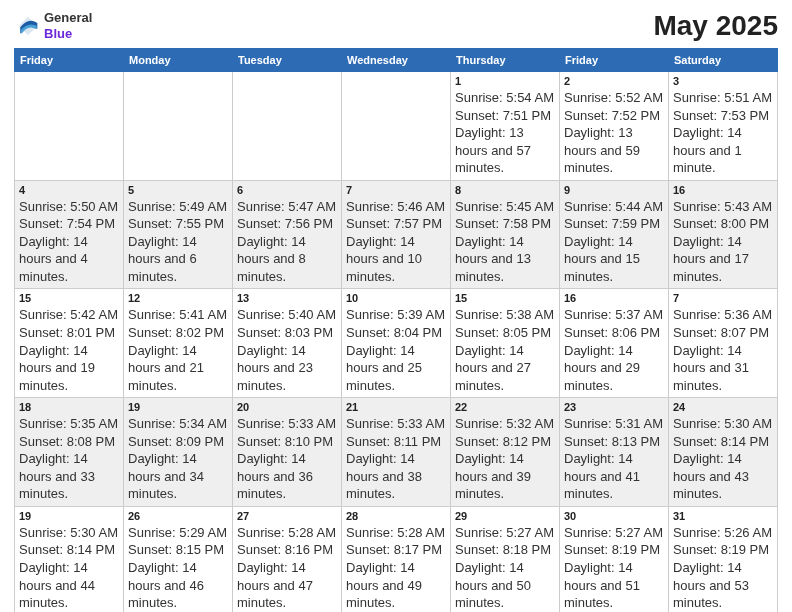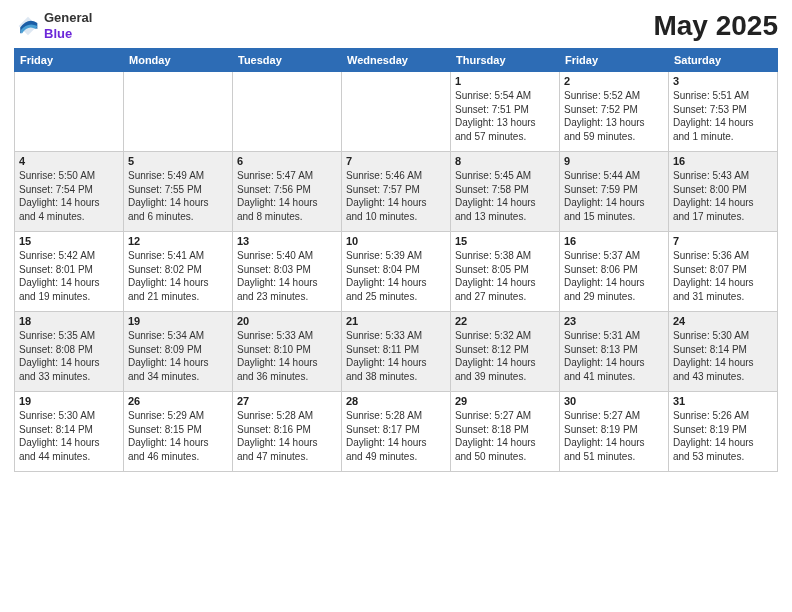--- a/index.html
+++ b/index.html
@@ -87,21 +87,21 @@
     }
     .day-number {
       font-weight: bold;
       font-size: 11px;
       color: #222;
       display: block;
       margin-bottom: 2px;
     }
     .day-info {
       color: #333;
-      font-size: 10px;
+      font-size: 13px;
       line-height: 1.35;
     }
     .empty-cell {
       background: #fff !important;
     }
   </style>
 </head>
 <body>
 
 <div class="page">

